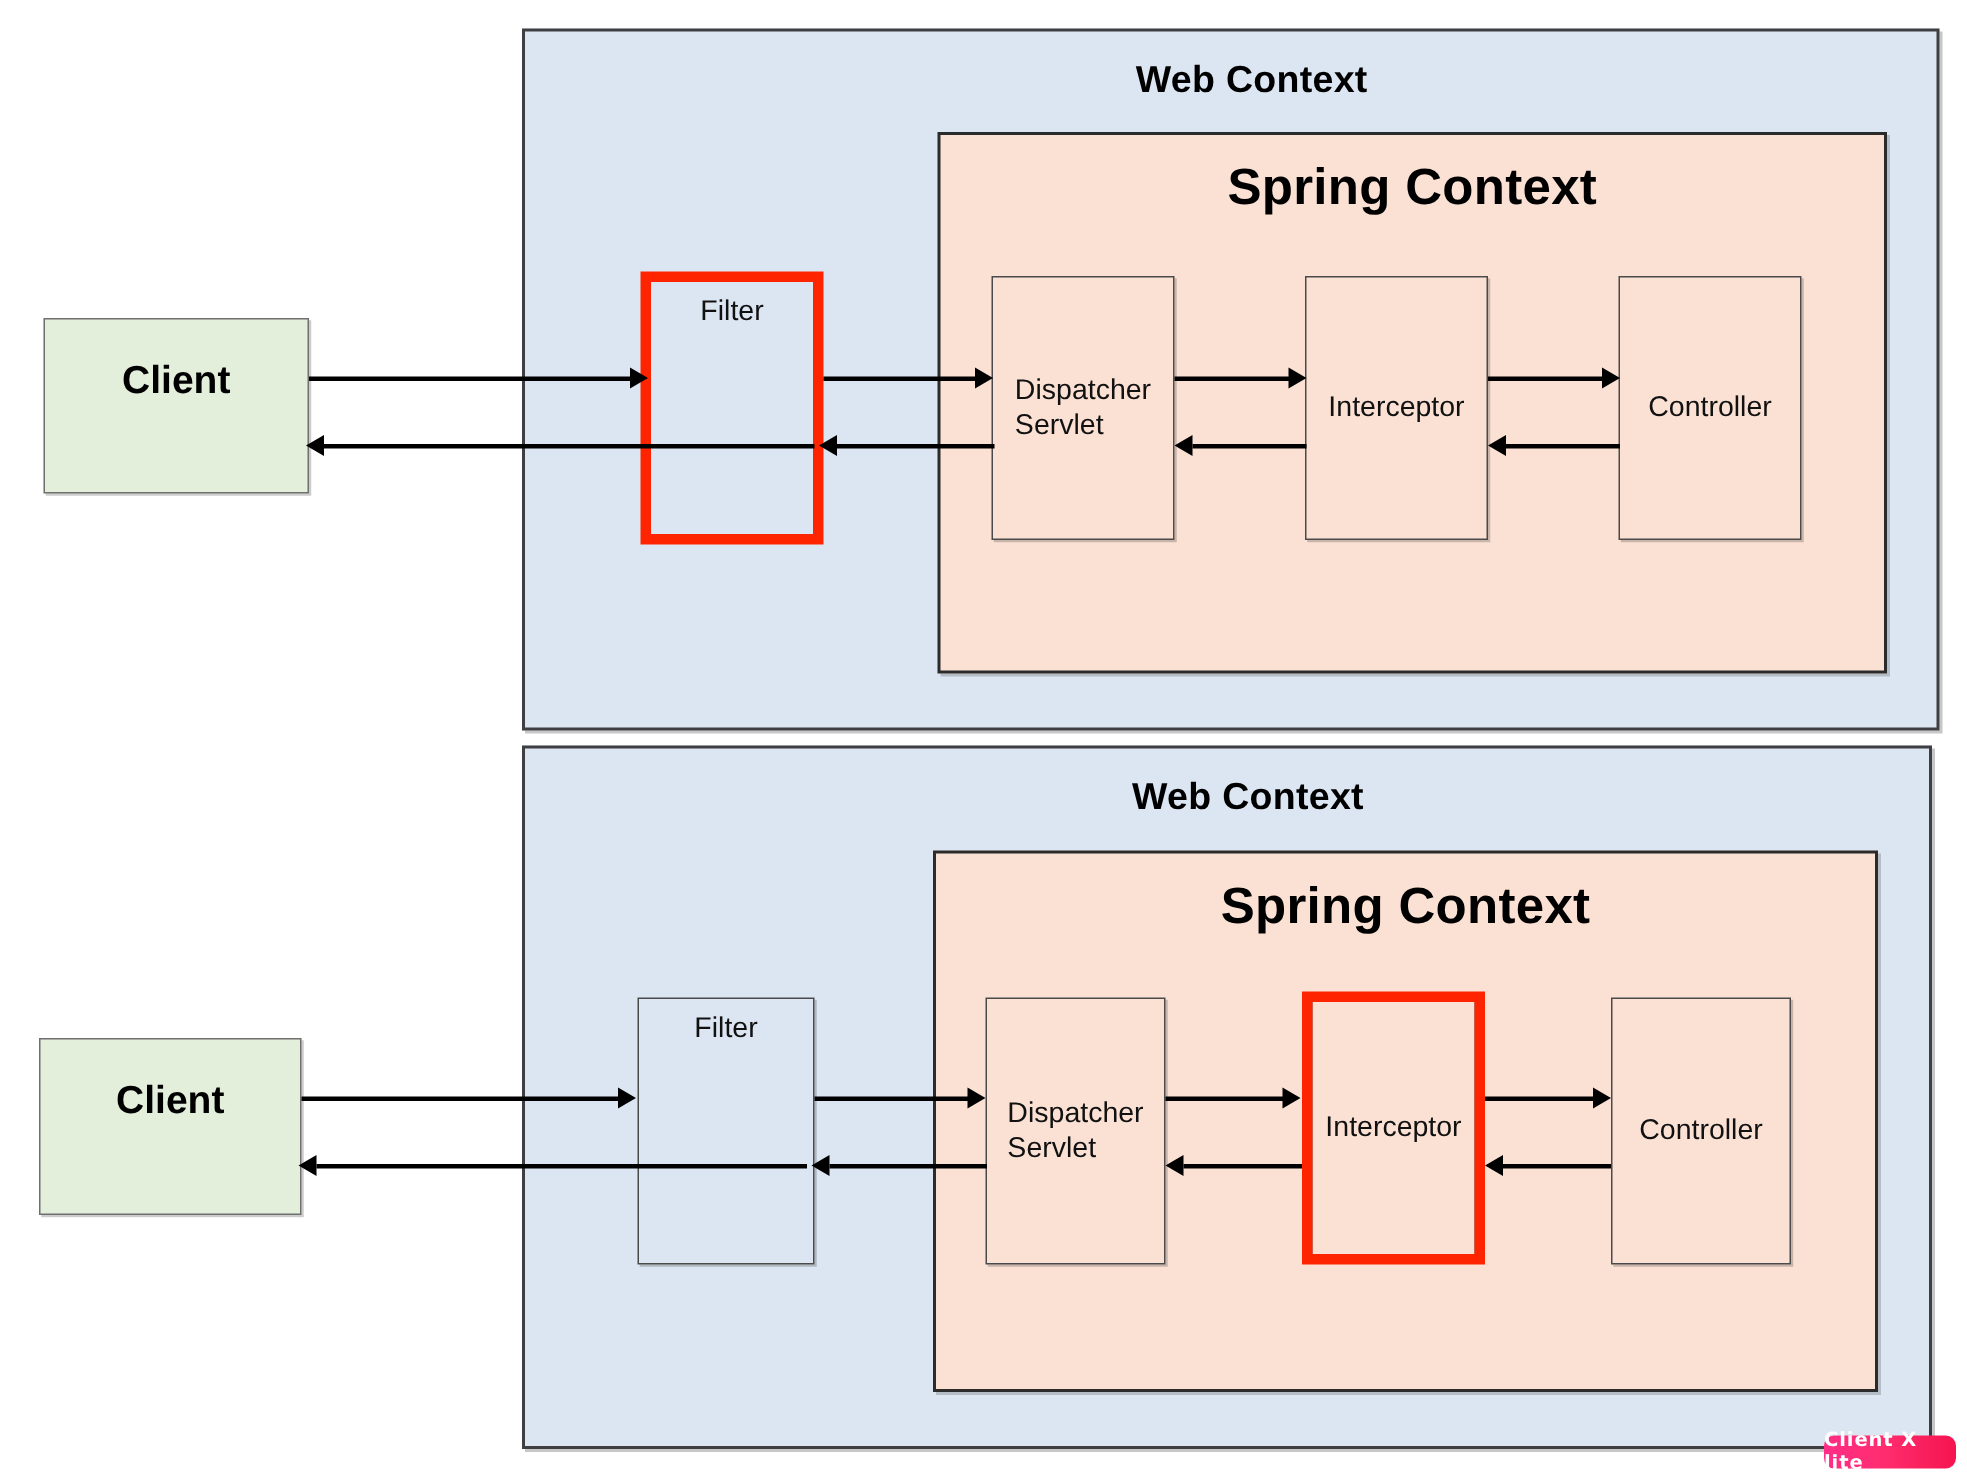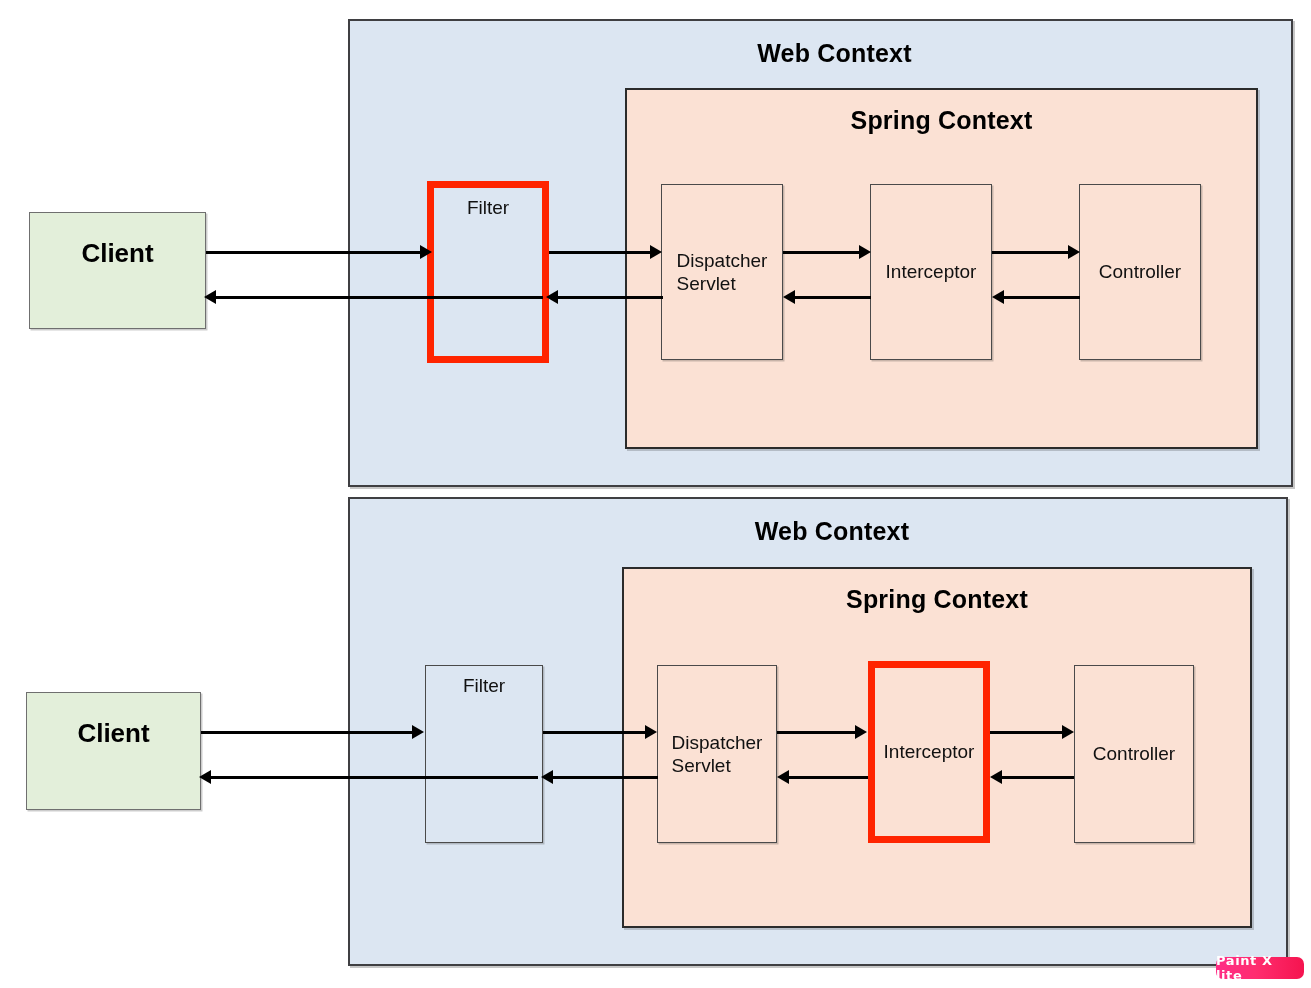--- a/index.html
+++ b/index.html
@@ -37,21 +37,21 @@
   .ctx-title {
     position: absolute;
     left: 0; right: 0;
     text-align: center;
     font-weight: bold;
     color: #000000;
     letter-spacing: 0.2px;
     white-space: nowrap;
   }
   .web-title   { font-size: 25px; padding-left: 28px; }
-  .spring-title{ font-size: 25px; }
+  .spring-title{ font-size: 34px; }
 
   
   .node {
     border: 1.6px solid #4a4a4a;
     box-shadow: 1.5px 1.5px 0 rgba(0,0,0,0.20);
     display: flex;
     justify-content: center;
     font-size: 19px;
     color: #111111;
     line-height: 1.22;
@@ -215,16 +215,16 @@
   <div class="abs hline" style="left:553px; top:776px; width:105px;"></div>
   <div class="abs arrowhead arrow-left" style="left:541px; top:770px;"></div>
 
   <div class="abs hline" style="left:789px; top:776px; width:79px;"></div>
   <div class="abs arrowhead arrow-left" style="left:777px; top:770px;"></div>
 
   <div class="abs hline" style="left:1002px; top:776px; width:72px;"></div>
   <div class="abs arrowhead arrow-left" style="left:990px; top:770px;"></div>
 
   <div class="abs watermark" style="left:1216px; top:957px; width:88px; height:22px;">
-    <span>Paint X lite</span>
+    <span>Client X lite</span>
   </div>
 
 </div>
 
 </body></html>

